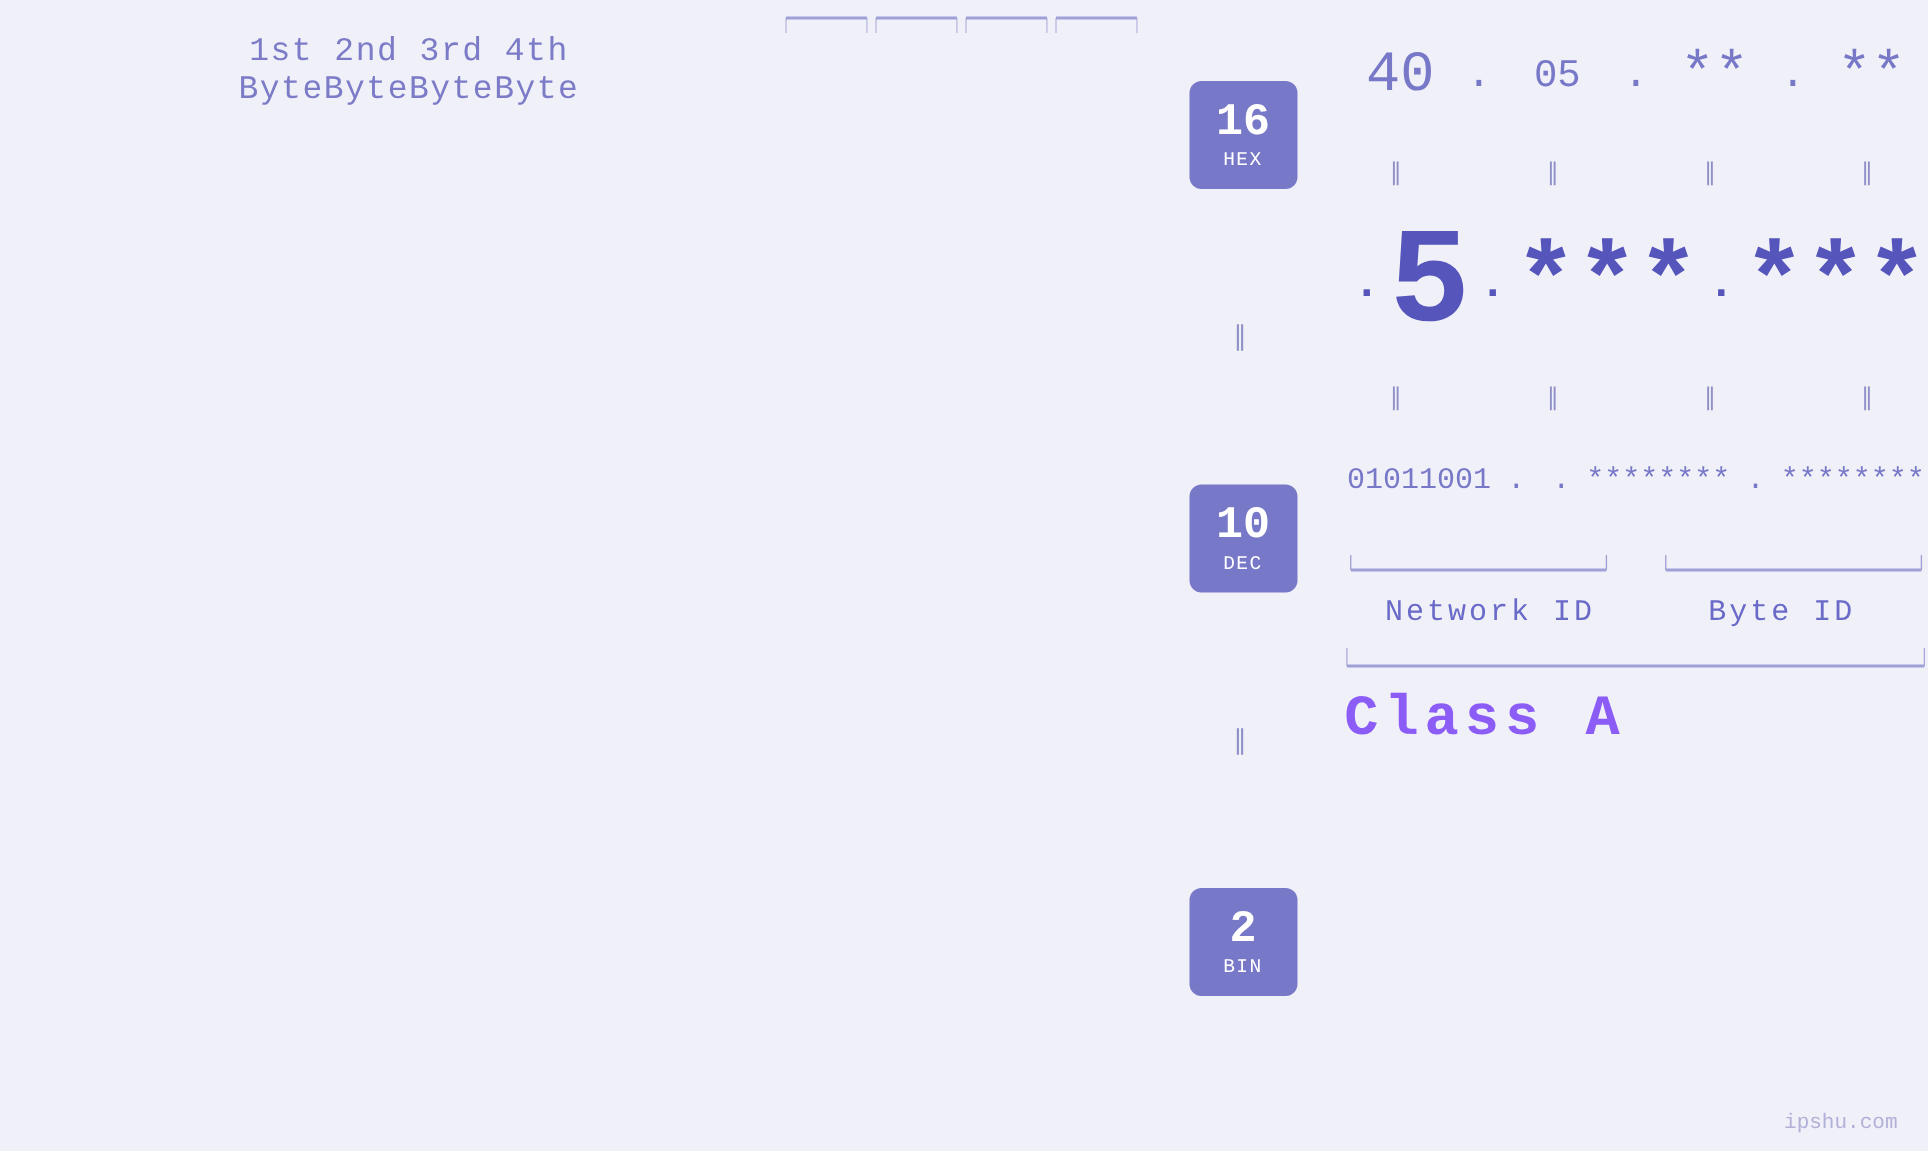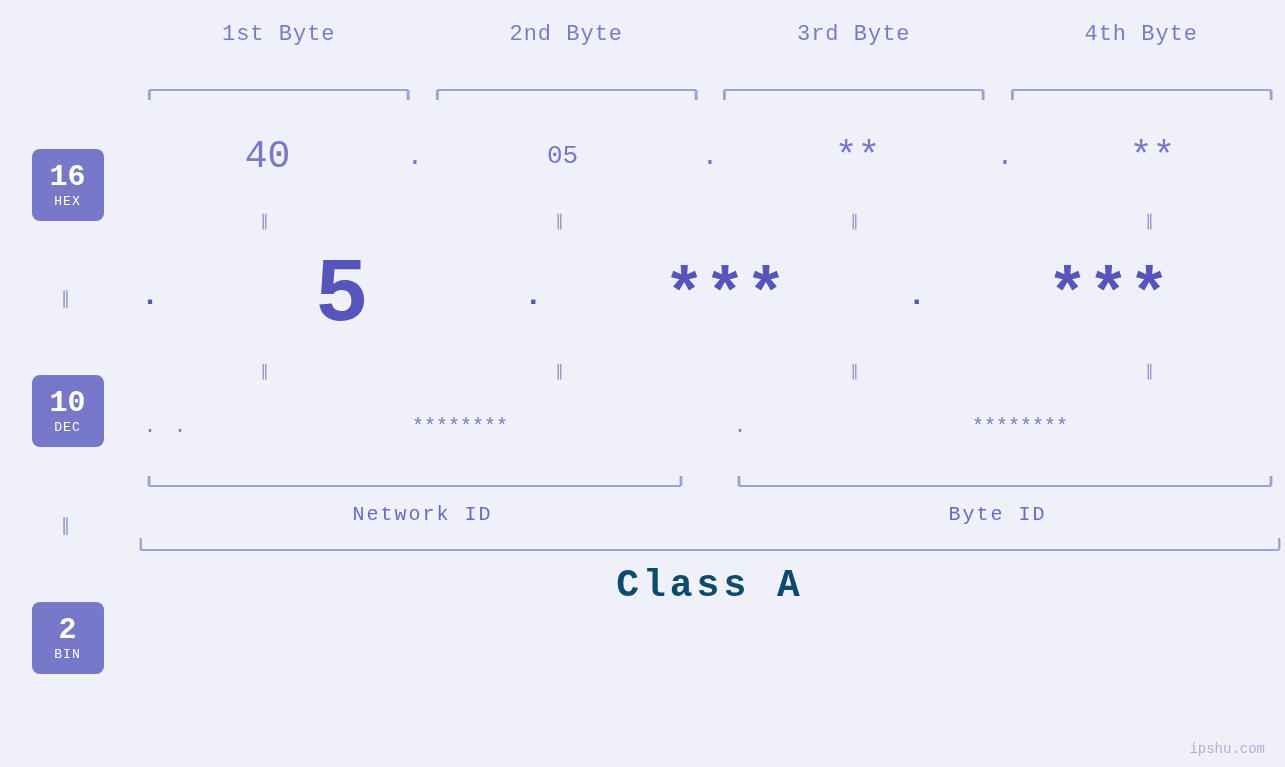--- a/index.html
+++ b/index.html
@@ -12,22 +12,22 @@
       overflow: hidden;
       position: relative;
     }
 
     .main-container {
       width: 1285px;
       height: 767px;
       background: #f0f0f8;
       position: relative;
       display: flex;
-      flex-direction: column;
       align-items: stretch;
+      padding-left: 24px;
     }
 
     
     .byte-labels-row {
       display: flex;
       flex-direction: row;
       margin-left: 135px;
       margin-top: 18px;
       height: 60px;
       align-items: flex-start;
@@ -143,25 +143,24 @@
       width: 50%;
       text-align: center;
       color: #6a6ac8;
       font-size: 20px;
       font-family: 'Courier New', Courier, monospace;
       letter-spacing: 2px;
     }
 
     .class-label {
       font-size: 38px;
-      color: #0c4a6e;
+      color: #8b5cf6;
       font-family: 'Courier New', Courier, monospace;
       letter-spacing: 4px;
       font-weight: bold;
-      text-align: center;
       width: 100%;
     }
 
     
     .watermark {
       position: absolute;
       bottom: 10px;
       right: 20px;
       color: #b0b0d8;
       font-size: 14px;
@@ -288,20 +287,21 @@
         <div style="flex:1; text-align:center; color:#9090c8; font-size:16px; letter-spacing:6px;">∥</div>
         <div style="width:30px;"></div>
         <div style="flex:1; text-align:center; color:#9090c8; font-size:16px; letter-spacing:6px;">∥</div>
         <div style="width:30px;"></div>
         <div style="flex:1; text-align:center; color:#9090c8; font-size:16px; letter-spacing:6px;">∥</div>
         <div style="width:30px;"></div>
         <div style="flex:1; text-align:center; color:#9090c8; font-size:16px; letter-spacing:6px;">∥</div>
       </div>
 
       <div class="base-row bin-row" style="flex:0 0 80px; align-items:center;">
+        <div class="byte-value" style="font-size:20px; color:#7878c8;">01011001</div>
         <div class="dot-sep" style="font-size:20px; color:#7878c8;">.</div>
         <div class="dot-sep" style="font-size:20px; color:#7878c8;">.</div>
         <div class="byte-value" style="font-size:20px; color:#7878c8;">********</div>
         <div class="dot-sep" style="font-size:20px; color:#7878c8;">.</div>
         <div class="byte-value" style="font-size:20px; color:#7878c8;">********</div>
       </div>
 
       <div style="position:relative; margin-top:8px;">
 
         <div style="display:flex; flex-direction:row; height:20px;">

